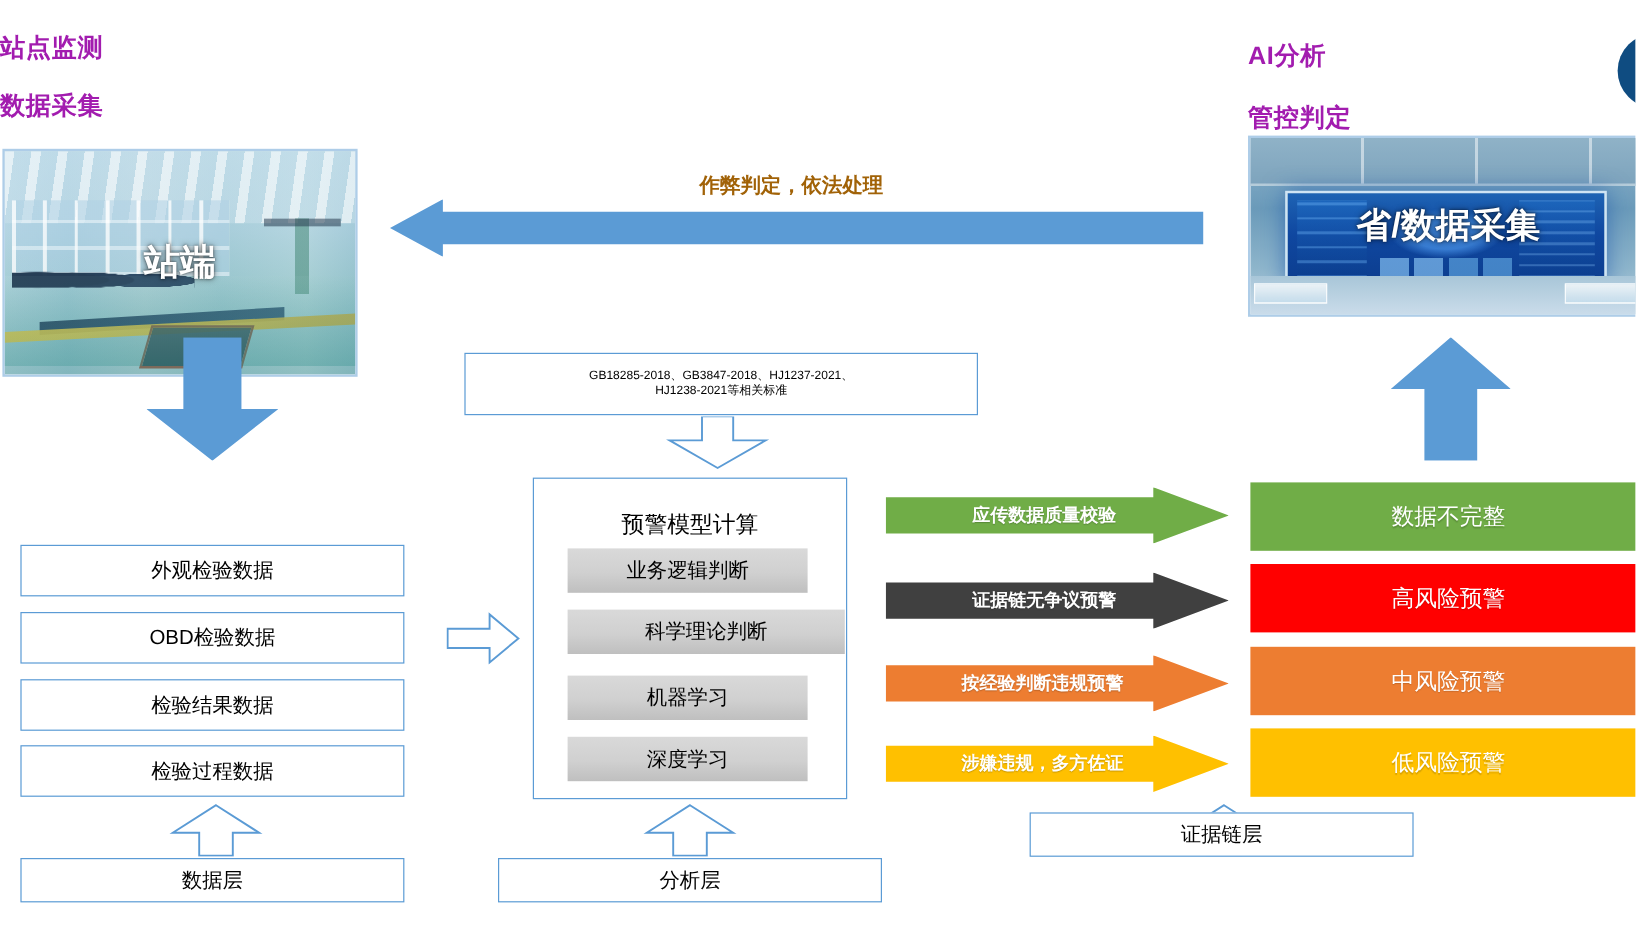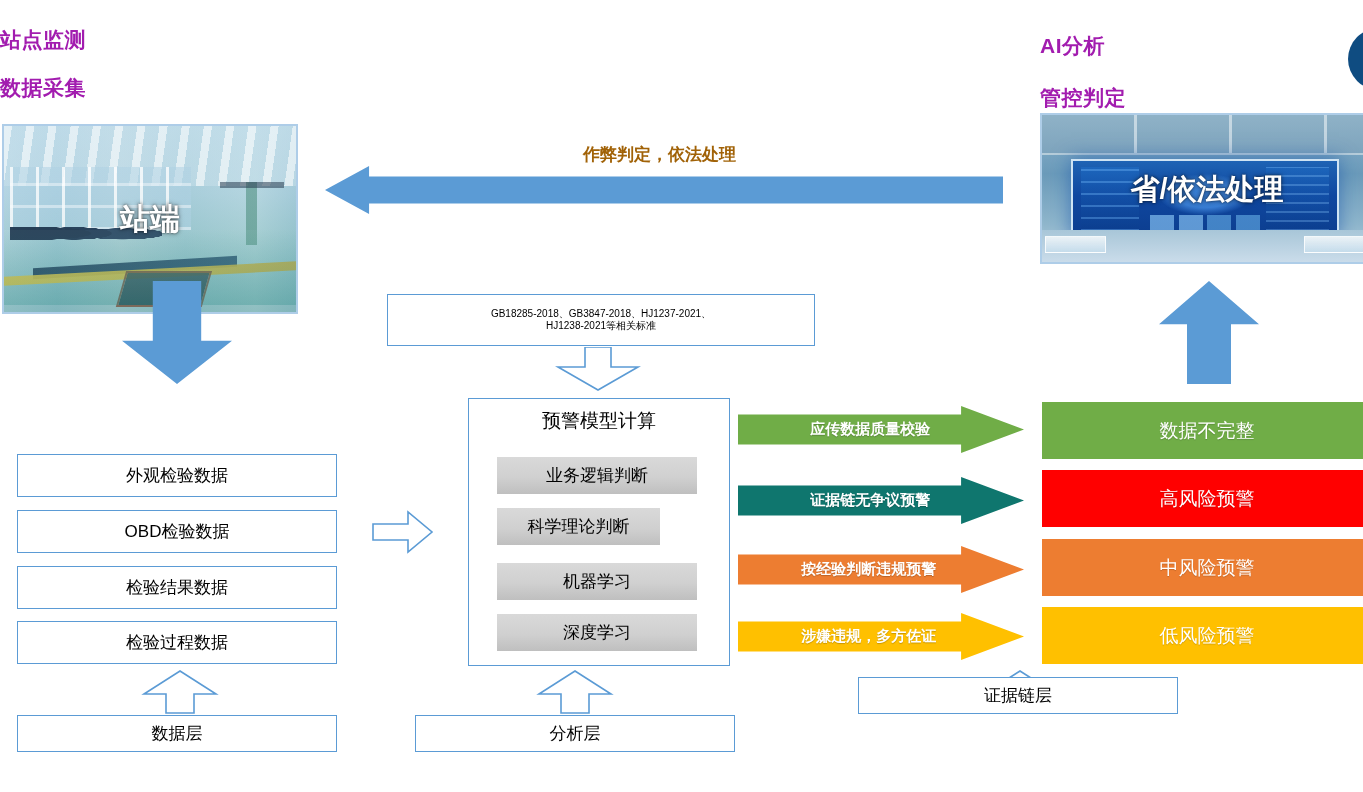--- a/index.html
+++ b/index.html
@@ -289,21 +289,21 @@
 
   <div class="photo" style="left:1040px; top:113px; width:330px; height:151px;">
     <div class="platform-bg">
       <div class="pf-ceiling"></div>
       <div class="pf-screen">
         <div class="pf-map"></div>
         <div class="pf-thumbs"></div>
       </div>
       <div class="pf-desks"></div>
     </div>
-    <div class="cap" style="font-size:29px; width:230px; left:44px; right:auto;">省/依法处理</div>
+    <div class="cap" style="font-size:29px; width:230px; left:44px; right:auto;">省/数据采集</div>
   </div>
 
   <div class="arrow-label" style="left:583px; top:143px;">作弊判定，依法处理</div>
   <div class="bigleft" style="left:325px; top:166px; width:678px; height:48px;"></div>
 
   <div class="bdown" style="left:122px; top:281px; width:110px; height:103px;"></div>
 
   <div class="bup" style="left:1159px; top:281px; width:100px; height:103px;"></div>
 
   <div class="abs obox small" style="left:387px; top:294px; width:428px; height:52px; flex-direction:column;">
@@ -329,40 +329,40 @@
   </div>
 
   <div class="abs obox" style="left:17px; top:715px; width:320px; height:37px;">数据层</div>
 
   <div class="oarrow-right" style="left:372px; top:510px; width:62px; height:44px;">
     <svg viewBox="0 0 62 44" preserveAspectRatio="none">
       <polygon points="1,14 36,14 36,2 60,22 36,42 36,30 1,30" fill="#ffffff" stroke="#5b9bd5" stroke-width="1.6"></polygon>
     </svg>
   </div>
 
-  <div class="abs obox" style="left:468px; top:398px; width:262px; height:268px; display:block; padding:0;">
+  <div class="abs obox" style="left:444px; top:398px; width:262px; height:268px; display:block; padding:17px;">
     <div style="text-align:center; font-size:19px; margin-top:10px;">预警模型计算</div>
     <div class="gbox" style="position:absolute; left:28px; top:58px; width:200px; height:37px;">业务逻辑判断</div>
-    <div class="gbox" style="position:absolute; left:28px; top:109px; width:163px; height:37px;">科学理论判断</div>
+    <div class="gbox" style="position:absolute; left:28px; top:109px; width:231px; height:37px;">科学理论判断</div>
     <div class="gbox" style="position:absolute; left:28px; top:164px; width:200px; height:37px;">机器学习</div>
     <div class="gbox" style="position:absolute; left:28px; top:215px; width:200px; height:37px;">深度学习</div>
   </div>
 
   <div class="oarrow-up" style="left:535px; top:670px; width:80px; height:44px;">
     <svg viewBox="0 0 80 44" preserveAspectRatio="none">
       <polygon points="40,1 76,24 54,24 54,43 26,43 26,24 4,24" fill="#ffffff" stroke="#5b9bd5" stroke-width="1.6"></polygon>
     </svg>
   </div>
 
   <div class="abs obox" style="left:415px; top:715px; width:320px; height:37px;">分析层</div>
 
   <div class="carrow" style="left:738px; top:406px; width:286px; height:47px; background:#70ad47;">
     <span>应传数据质量校验</span>
   </div>
-  <div class="carrow" style="left:738px; top:477px; width:286px; height:47px; background:#0f766e;">
+  <div class="carrow" style="left:738px; top:477px; width:286px; height:47px; background:#404040;">
     <span>证据链无争议预警</span>
   </div>
   <div class="carrow" style="left:738px; top:546px; width:286px; height:47px; background:#ed7d31;">
     <span>按经验判断违规预警</span>
   </div>
   <div class="carrow" style="left:738px; top:613px; width:286px; height:47px; background:#ffc000;">
     <span>涉嫌违规，多方佐证</span>
   </div>
 
   <div class="oarrow-up" style="left:980px; top:670px; width:80px; height:44px;">

